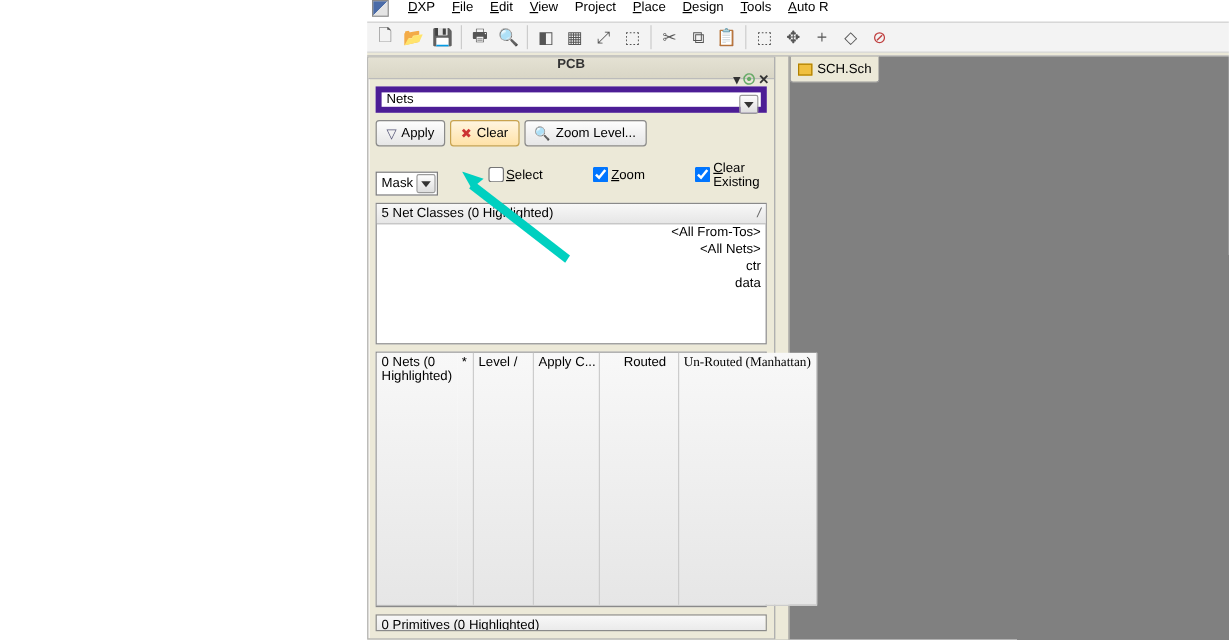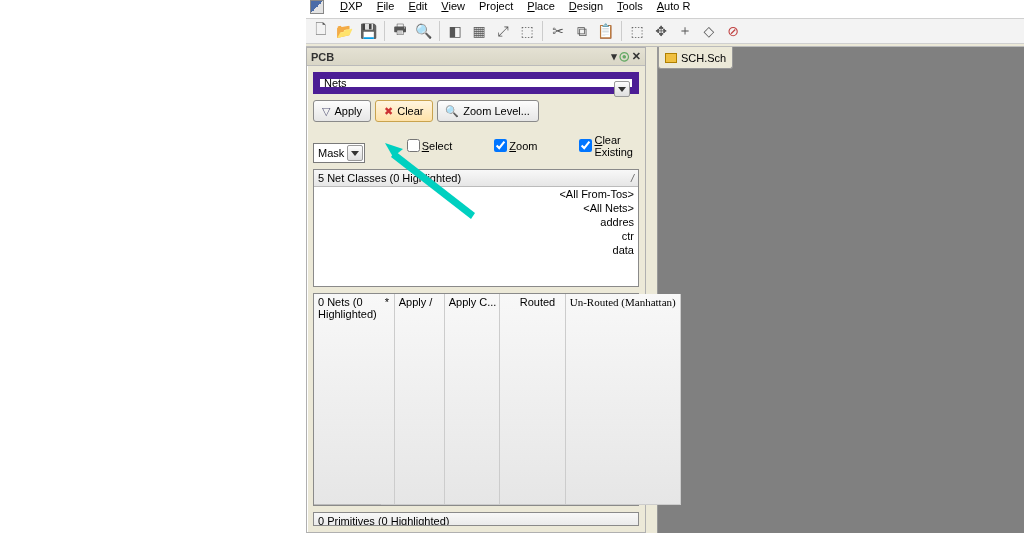--- a/index.html
+++ b/index.html
@@ -71,29 +71,30 @@
   }
   .panel-title {
     height: 18px;
     background: linear-gradient(#e4e1d3,#d9d6c6);
     border-bottom: 1px solid #bbb;
     display:flex; align-items:center;
     padding: 0 4px;
     font-weight: bold;
     color:#333;
     position:relative;
+    flex-direction:column;
   }
   .panel-title .ctrl {
     margin-left:auto; display:flex; gap:2px; align-items:center;
     font-size:11px;
   }
   .panel-title .ctrl span { cursor:default; }
   .panel-body { padding: 6px; display:flex; flex-direction:column; gap:6px; height:calc(100% - 18px); }
   .dropdown-main {
-    height:22px; background:#fff; border:7px solid #4c1d95;
+    height:22px; background:#fff; border:5px solid #4c1d95;
     display:flex; align-items:center; padding:0 4px; position:relative;
   }
   .dropdown-main .dd-arrow {
     position:absolute; right:2px; top:2px; width:16px; height:16px;
     background:linear-gradient(#fdfdfd,#dedede);
     border:1px solid #9a9a9a; border-radius:2px;
     display:flex; align-items:center; justify-content:center;
   }
   .btn-row { display:flex; gap:4px; }
   .btn {
@@ -275,33 +276,32 @@
     </div>
 
     <div class="list-box net-classes">
       <div class="list-header">
         <span>5 Net Classes (0 Highlighted)</span>
         <span class="sort">/</span>
       </div>
       <div class="list-body">
         <div>&lt;All From-Tos&gt;</div>
         <div>&lt;All Nets&gt;</div>
-        <div>addres</div>
         <div>ctr</div>
         <div>data</div>
       </div>
     </div>
 
     <div class="list-box nets-box">
       <div class="list-header">
         <span>0 Nets (0 Highlighted)</span>
       </div>
       <div class="grid-header-row">
         <div style="width:14px;">*</div>
-        <div style="width:50px;">Apply  /</div>
+        <div style="width:50px;">Level  /</div>
         <div style="width:55px;">Apply C...</div>
         <div style="width:50px;margin-left:16px;">Routed</div>
         <div style="flex:1;font-family:Liberation Serif, serif;">Un-Routed (Manhattan)</div>
       </div>
       <div class="grid-body"></div>
     </div>
 
     <div class="prim-box">
       <div class="list-header" style="border:none;">
         <span>0 Primitives (0 Highlighted)</span>

